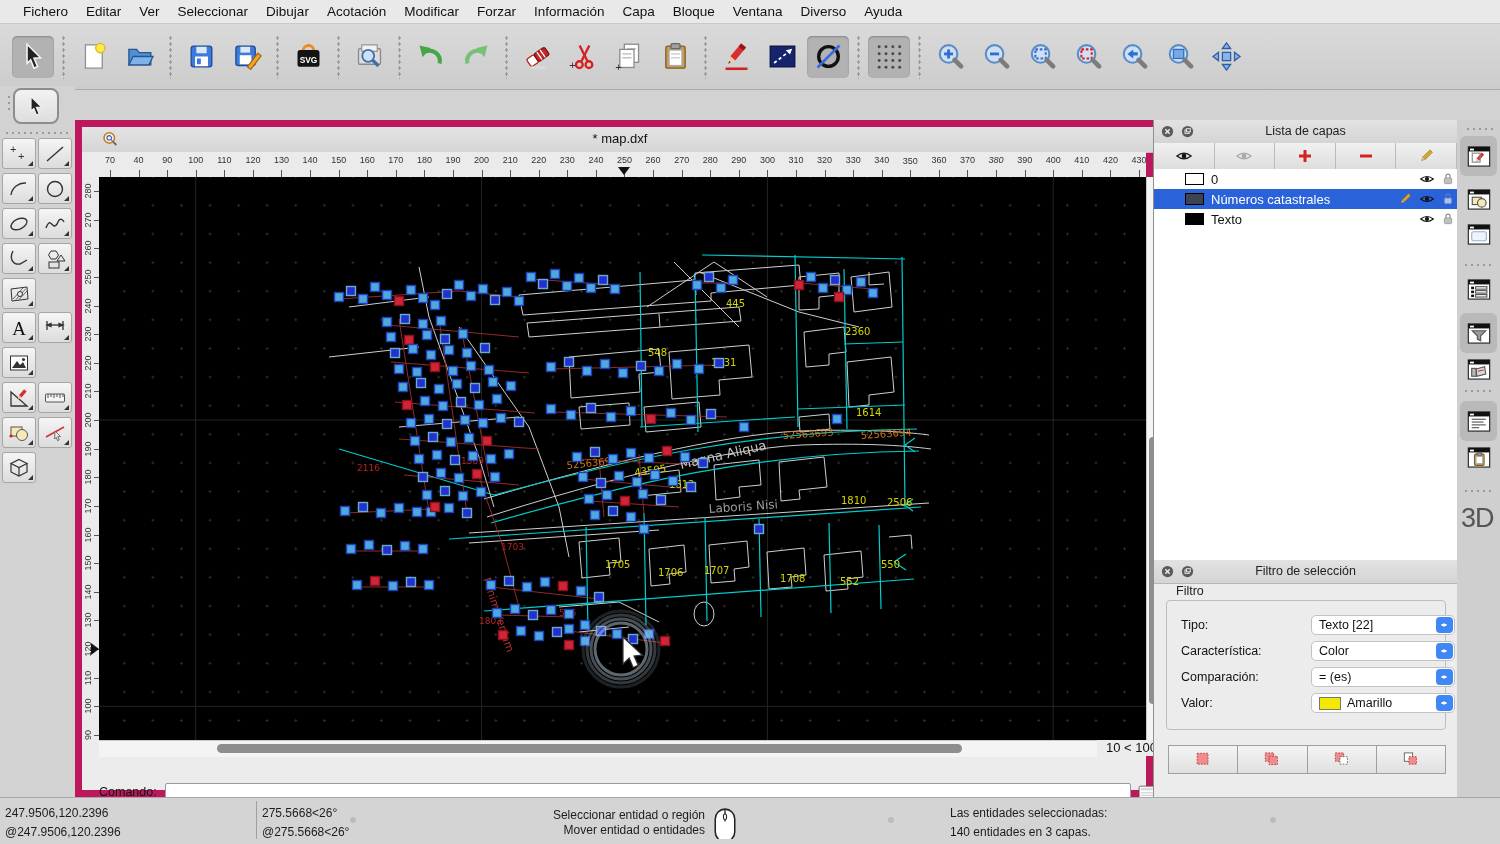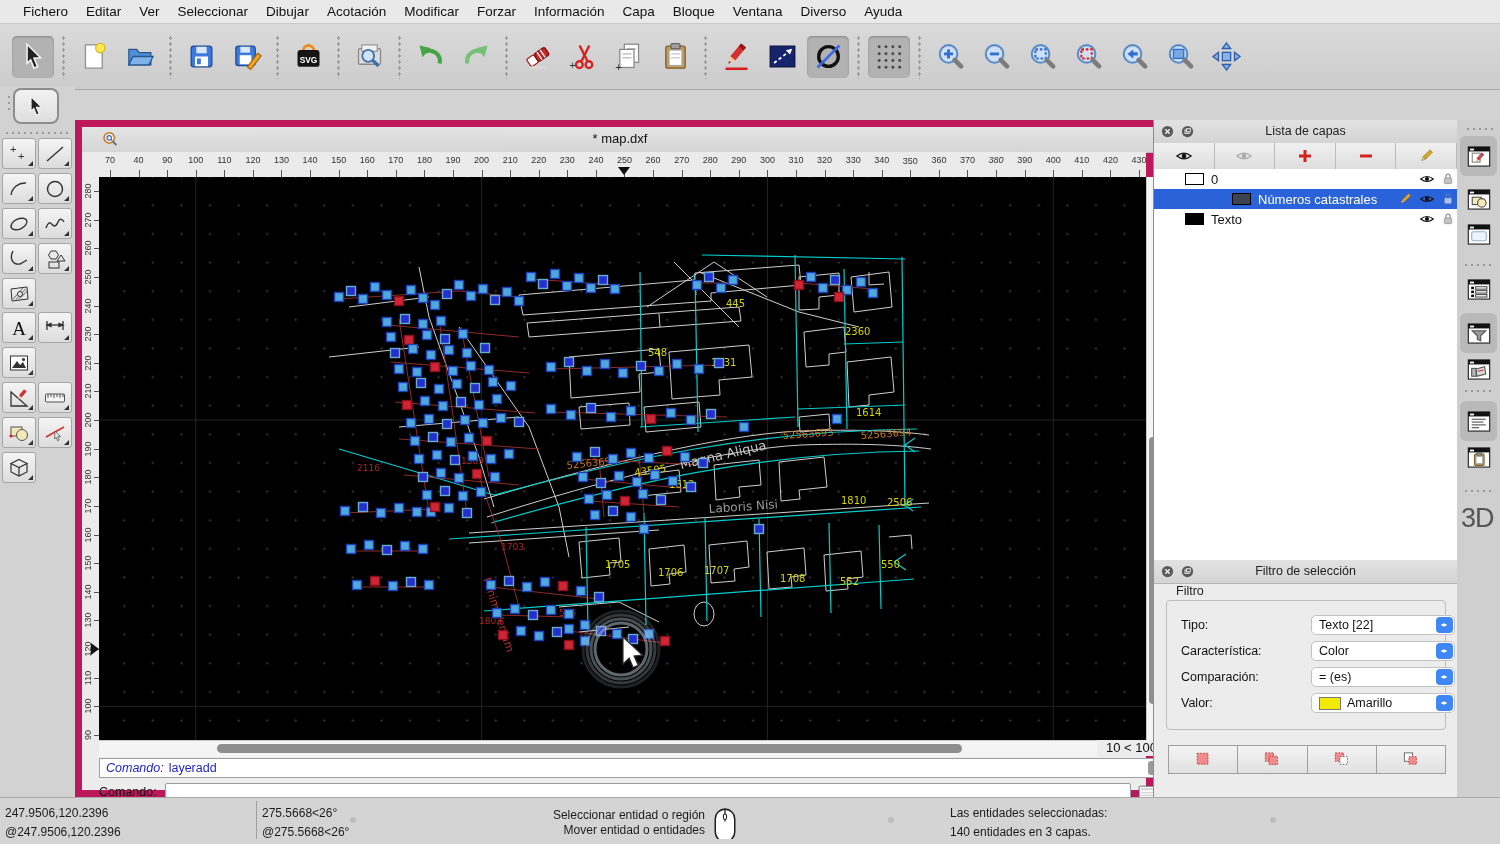--- a/index.html
+++ b/index.html
@@ -72,21 +72,21 @@
   .ptitle{position:absolute;left:0;width:303px;height:23px;background:linear-gradient(#e2e2e2,#d4d4d4);
           border-bottom:1px solid #b5b5b5;}
   .ptitle .txt{position:absolute;left:0;right:0;top:4px;text-align:center;font-size:12.5px;color:#222;}
   .pbtn{position:absolute;top:4px;width:15px;height:15px;}
   #laytools{position:absolute;left:0;top:23px;width:303px;height:26px;background:linear-gradient(#f0f0f0,#dedede);
             border-bottom:1px solid #bbb;display:flex;}
   #laytools .lt{flex:1;border-right:1px solid #bbb;display:flex;align-items:center;justify-content:center;}
   #laytools svg{width:20px;height:18px;}
   #layrows{position:absolute;left:0;top:49px;width:303px;height:391px;background:#fff;}
   .lrow{position:relative;height:20px;display:flex;align-items:center;font-size:13px;color:#111;}
-  .lrow.sel{background:#2a62d9;color:#fff;padding-left:47px;}
+  .lrow.sel{background:#2a62d9;color:#fff;}
   .lrow .sw{width:17px;height:10px;border:1px solid #000;margin:0 7px 0 31px;}
   .lrow .ric{position:absolute;width:16px;height:16px;top:2px;}
   #filterbody{position:absolute;left:0;top:463px;width:303px;height:162px;}
   #fgroup{position:absolute;left:12px;top:17px;width:278px;height:128px;border:1px solid #bdbdbd;border-radius:4px;}
   #flabel{position:absolute;left:18px;top:1px;font-size:12.5px;color:#222;background:#ececec;padding:0 4px;}
   .ffield{position:absolute;left:14px;width:274px;height:20px;display:flex;align-items:center;gap:32px;}
   .ffield .lab{width:98px;font-size:12.5px;color:#111;}
   .dd{flex:1;height:20px;background:#fff;border:1px solid #c2c2c2;border-radius:5px;position:relative;
       display:flex;align-items:center;font-size:12.5px;color:#111;padding-left:7px;box-sizing:border-box;}
   .dd .step{position:absolute;right:1px;top:1px;width:17px;height:16px;background:#3f87f5;border-radius:4px;}
@@ -922,24 +922,20 @@
           <path d="M524,460 l0,27 l6.2,-6 l4,9.5 l5,-2.2 l-4.2,-9.3 l8.5,-0.8 Z" fill="#fff" stroke="#333" stroke-width="1.2"></path>
         </svg>
       </div>
     <div id="vscroll" class="abs">
       <div id="vthumb" style="top:260px;height:267px;"></div>
     </div>
     <div id="hscroll" class="abs">
       <div id="hthumb" style="left:118px;width:745px;"></div>
     </div>
     <div id="gridlabel" class="abs">10 &lt; 100</div>
-    <div id="cmdhist" class="abs">
-      <span class="p">Comando:</span><span class="v">layeradd</span>
-      <div id="histthumb"></div>
-    </div>
     <div id="cmdrow" class="abs">
       <label>Comando:</label>
       <input value="" style="">
       <span id="kbd-btn">
           <svg viewBox="0 0 24 24" xmlns="http://www.w3.org/2000/svg">
             <rect x="2.5" y="5" width="19" height="14" rx="1.5" fill="#fff" stroke="#555"></rect>
             <rect x="4.5" y="7" width="15" height="3" fill="#d8d8d8"></rect>
             <line x1="4.5" y1="13" x2="19.5" y2="13" stroke="#bbb"></line>
             <line x1="4.5" y1="16" x2="19.5" y2="16" stroke="#bbb"></line>
           </svg>

